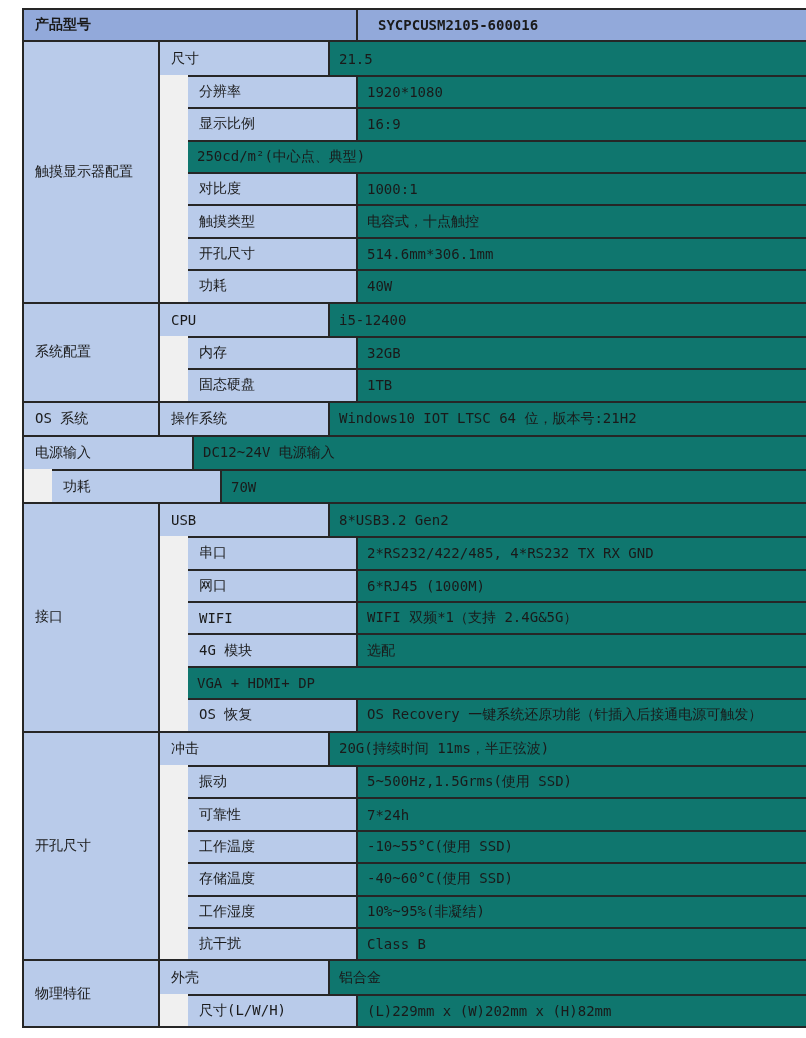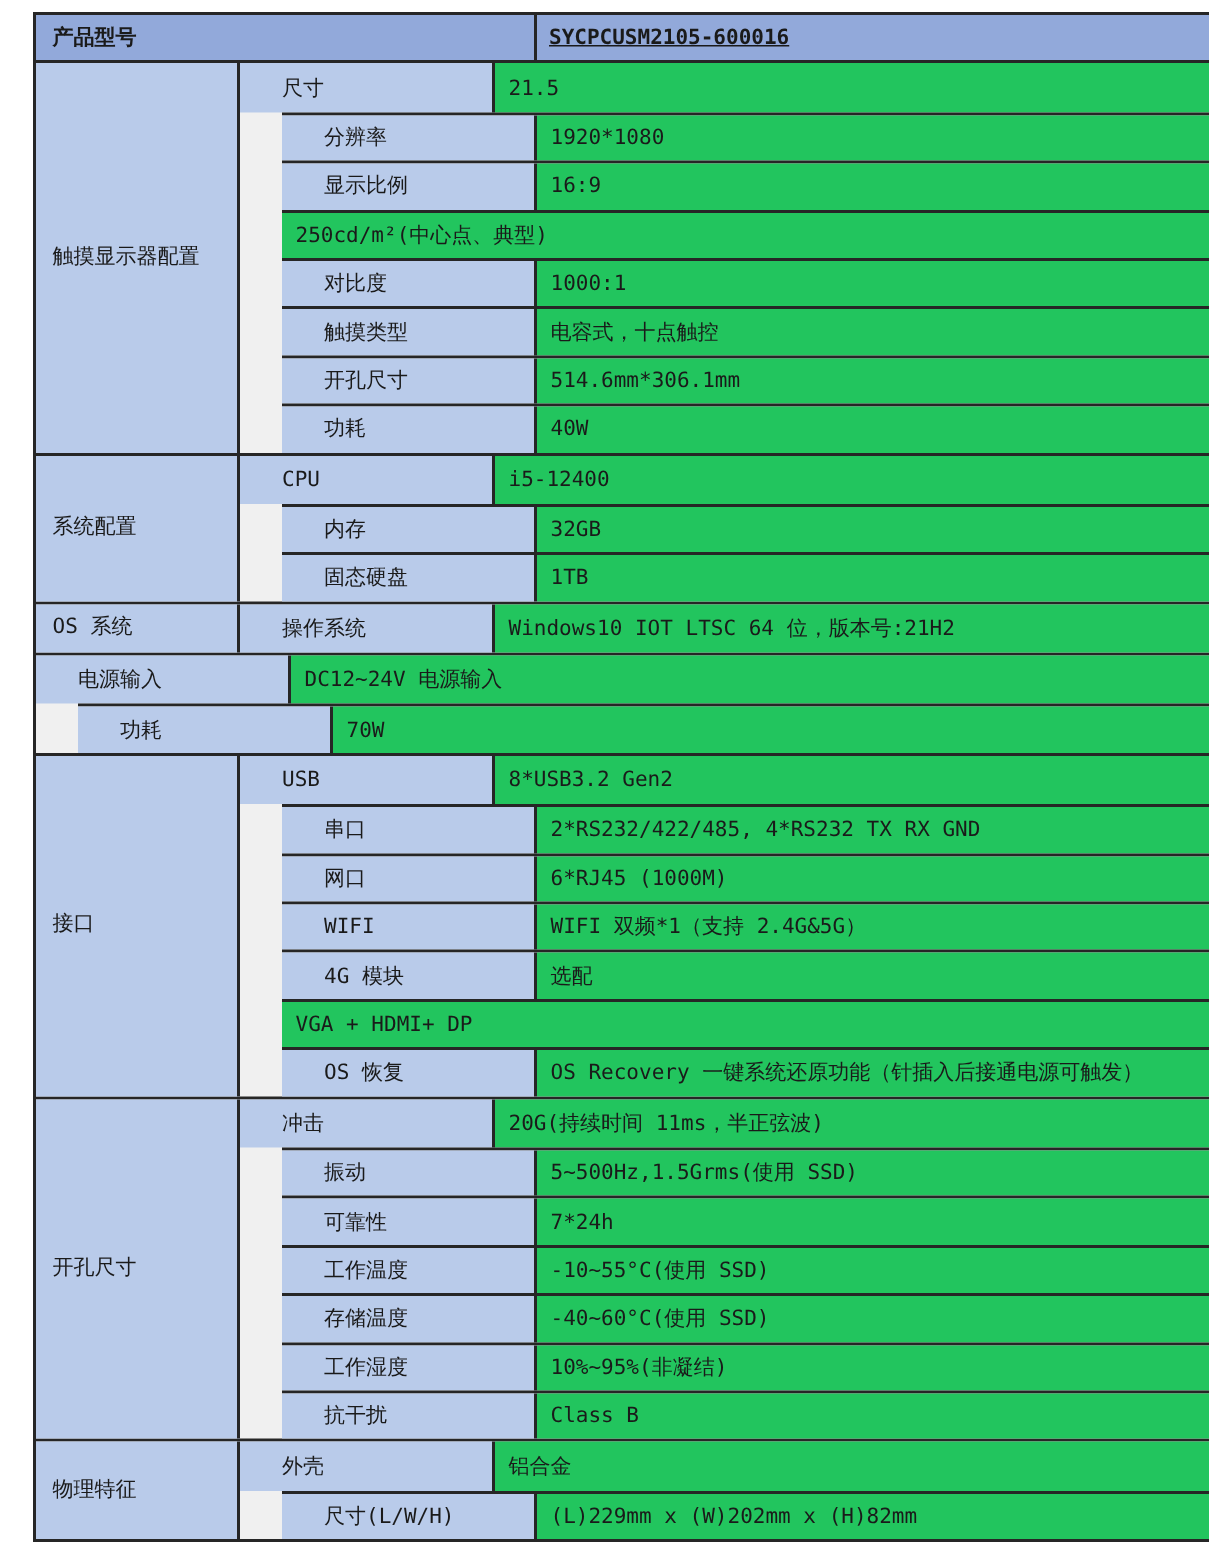--- a/index.html
+++ b/index.html
@@ -29,22 +29,21 @@
     width: 334px;
     border-right: 2px solid #262626;
     display: flex;
     align-items: center;
     padding-left: 11px;
   }
   .hvalue {
     flex: 1;
     display: flex;
     align-items: center;
-    padding-left: 8px;
-    text-decoration: underline;
+    padding-left: 20px;
   }
   .section { display: flex; }
   .section + .section { border-top: 2px solid #262626; }
   .cat {
     width: 136px;
     background: #b9cbea;
     border-right: 2px solid #262626;
     display: flex;
     align-items: center;
     padding-left: 11px;
@@ -56,25 +55,25 @@
     flex-direction: column;
   }
   .row { display: flex; height: 32.4px; }
   .row + .row { border-top: 2px solid #262626; margin-left: 28px; }
   .name {
     width: 170px;
     background: #b9cbea;
     border-right: 2px solid #262626;
     display: flex;
     align-items: center;
-    padding-left: 28px;
+    padding-left: 11px;
   }
   .value {
     flex: 1;
-    background: #22c55e;
+    background: #0f766e;
     display: flex;
     align-items: center;
     padding-left: 9px;
     white-space: nowrap;
     overflow: hidden;
   }
 </style>
 </head>
 <body>
 

